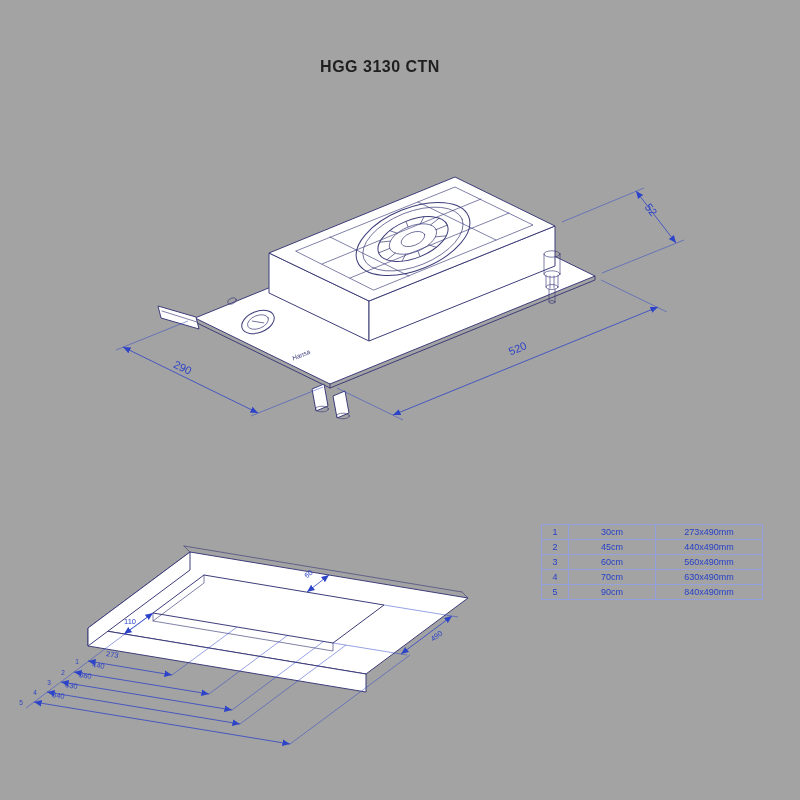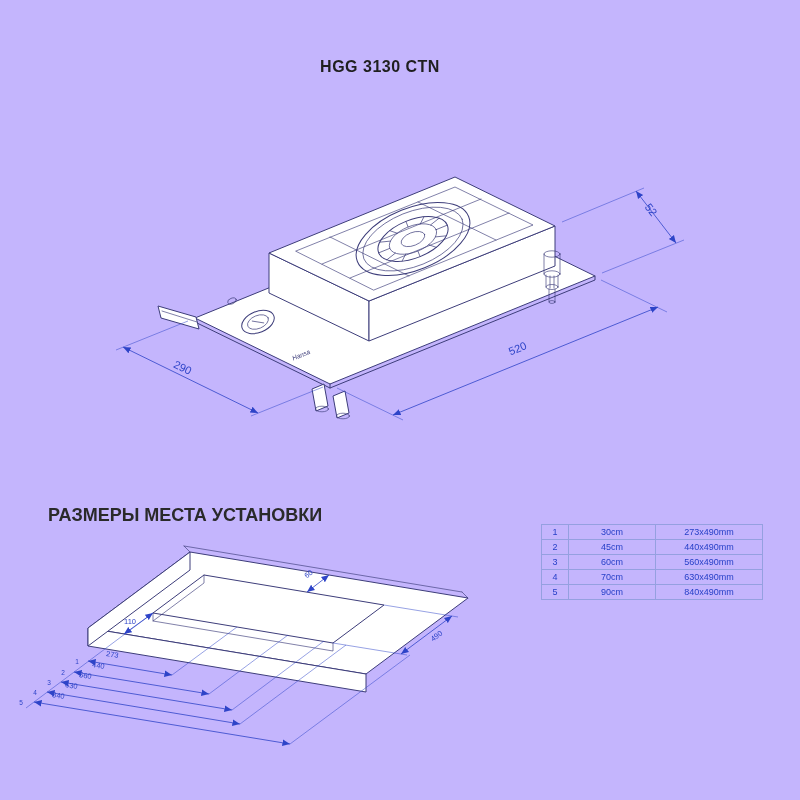--- a/index.html
+++ b/index.html
@@ -1,16 +1,16 @@
 <!DOCTYPE html>
 <html><head>
 <meta charset="utf-8">
 <style>
   html,body{margin:0;padding:0;background:#fff;}
-  .page{position:relative;width:800px;height:800px;background:#c4b5fd;overflow:hidden;
+  .page{position:relative;width:800px;height:800px;background:#a3a3a3;overflow:hidden;
         font-family:"Liberation Sans",sans-serif;}
   .abs{position:absolute;}
   .page-title{position:absolute;top:58px;left:0;width:760px;text-align:center;
         font-size:16px;font-weight:bold;color:#1f1f1f;letter-spacing:0.5px;}
   .section-heading{position:absolute;top:505px;left:48px;font-size:18px;font-weight:bold;
         color:#2a2a2a;}
   .install-table{position:absolute;left:541px;top:524px;}
   .install-table table{border-collapse:collapse;}
   .install-table td{border:1px solid #95a0e0;font-size:9px;color:#2740c8;text-align:center;
         padding:1px 3px;height:12px;line-height:12px;}
@@ -109,21 +109,20 @@
       <path class="dimext" d="M188,321 L116,350 M323,387 L251,416"></path>
       <line class="dim" x1="123" y1="347" x2="258" y2="413" marker-start="url(#arrA)" marker-end="url(#arrA)"></line>
       <text class="dimtx" transform="translate(181,371) rotate(26)">290</text>
 
       <path class="dimext" d="M562,222 L644,188 M602,273 L684,240"></path>
       <line class="dim" x1="636" y1="191" x2="676" y2="243" marker-start="url(#arrA)" marker-end="url(#arrA)"></line>
       <text class="dimtx" transform="translate(648,212) rotate(52)">52</text>
     </g>
   </svg>
 
-  <div class="section-heading">РАЗМЕРЫ МЕСТА УСТАНОВКИ</div>
 
   <div class="install-table">
     <table>
       <tbody>
         <tr>
           <td class="c1">1</td>
           <td class="c2">30cm</td>
           <td class="c3">273x490mm</td>
         </tr>
         <tr>

